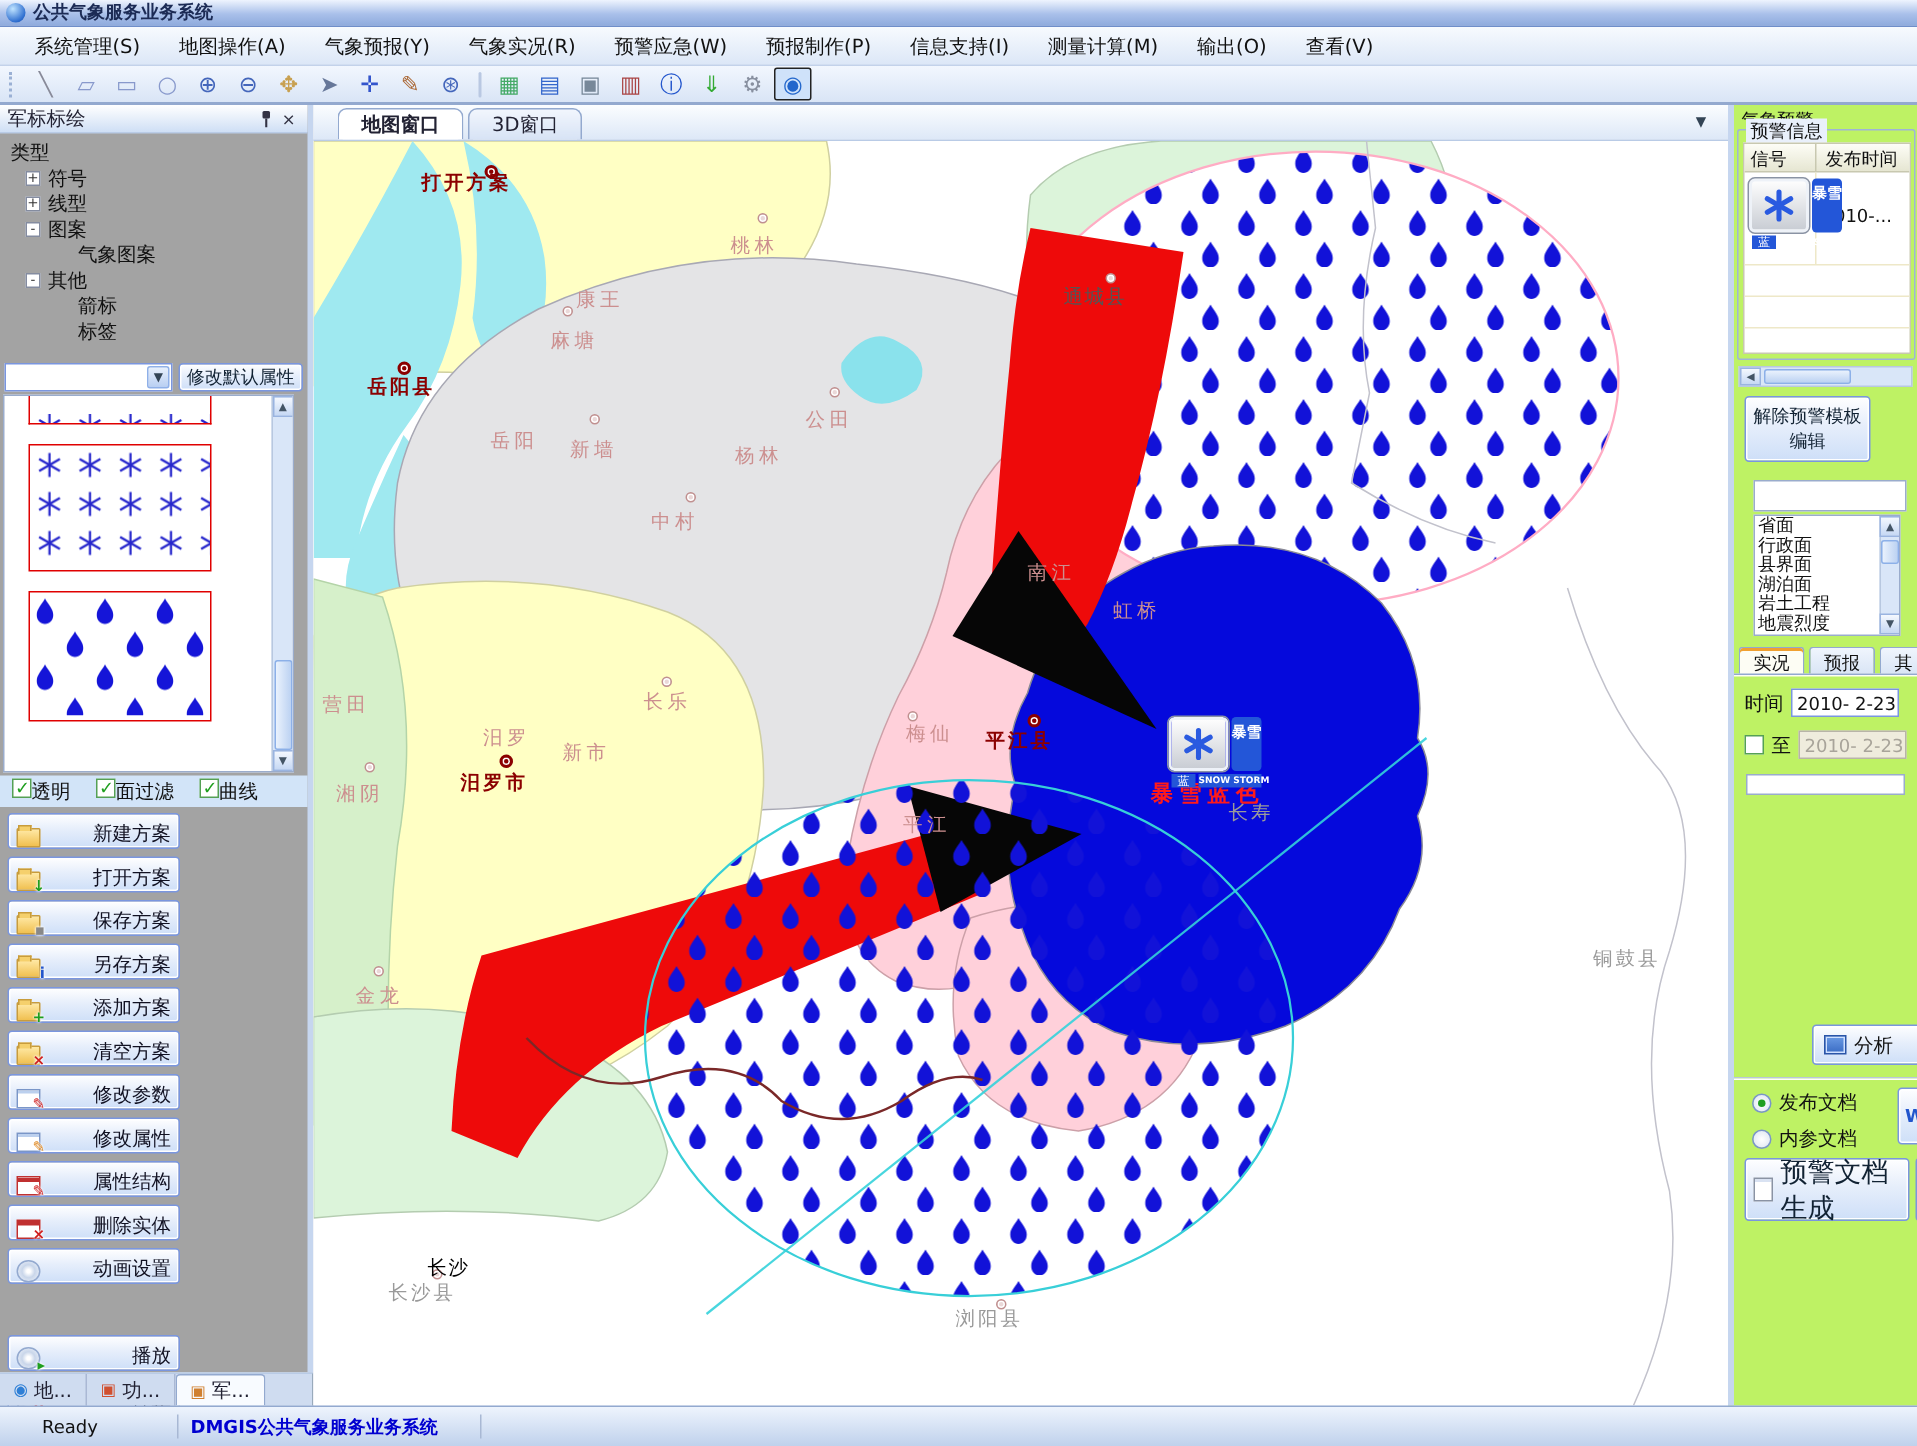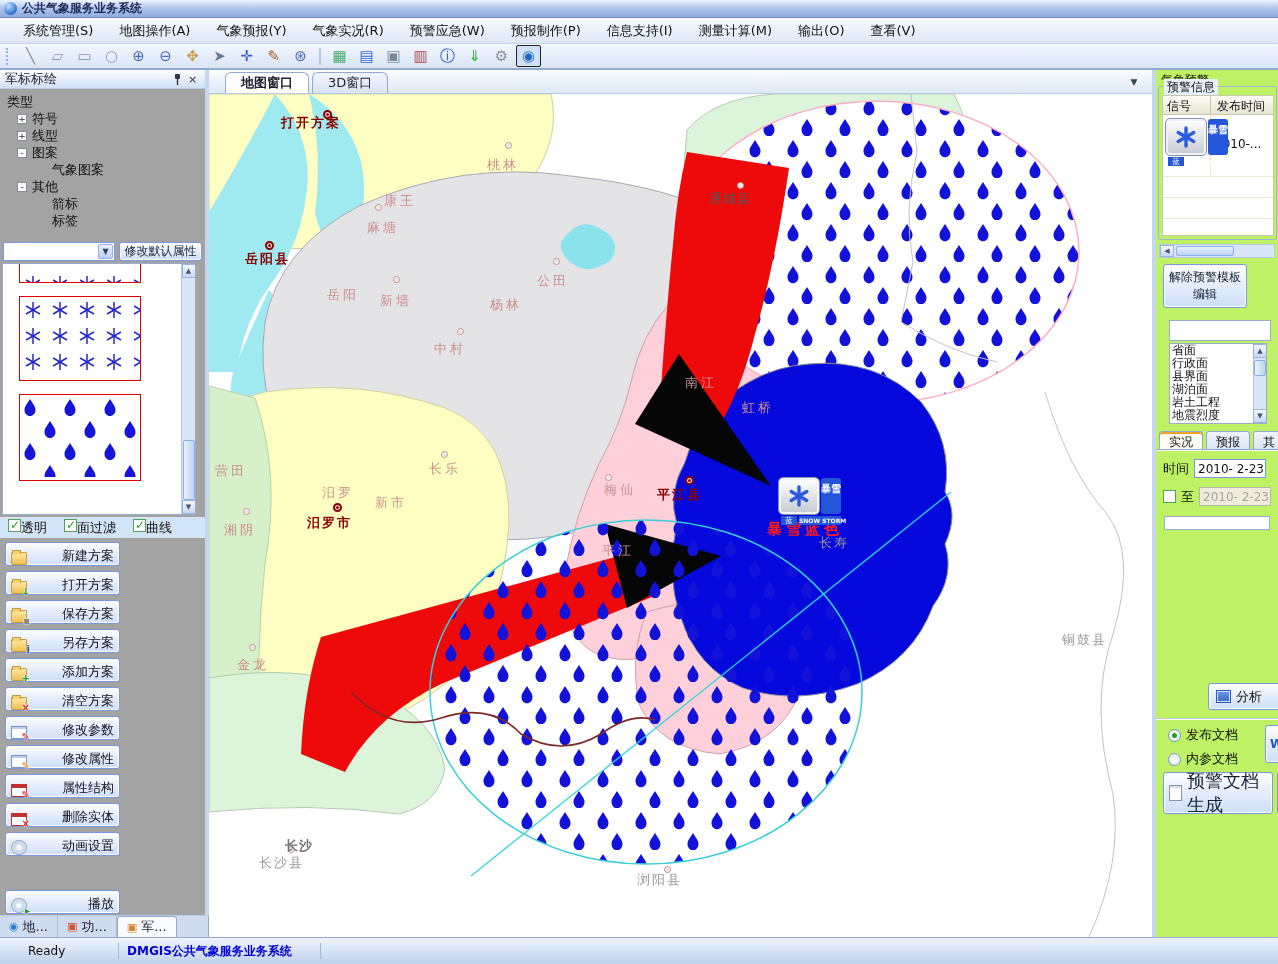--- a/index.html
+++ b/index.html
@@ -61,21 +61,21 @@
 .map-tabs{position:relative;height:24px;background:linear-gradient(#fbfdff,#dde8f7);border-bottom:1px solid #b9cbe6;display:flex;align-items:flex-end;padding-left:16px;gap:3px}
 .mtab{height:21px;padding:0 15px;display:flex;align-items:center;font-size:13px;border:1px solid #93a9cf;border-bottom:none;border-radius:6px 6px 0 0;background:linear-gradient(#f2f6fd,#d7e3f5);color:#223}
 .mtab.active{background:#fff;font-weight:bold}
 .mtab-dd{margin-left:auto;margin-right:10px;align-self:center;font-size:9px;color:#345;width:16px;text-align:center}
 .map-canvas{position:absolute;left:0;top:24px;width:943px;height:843px;overflow:hidden;background:#fff}
 .mapsvg{position:absolute;left:0;top:0}
 .lbl{position:absolute;font-size:13px;white-space:nowrap;line-height:1}
 .lbl.city{color:#8b0000;font-weight:bold;letter-spacing:2px}
 .lbl.town{color:#cc8f8f;letter-spacing:3px}
 .lbl.gray{color:#9a9a9a;letter-spacing:2px}
-.lbl.graybold{color:#737373;font-weight:bold;letter-spacing:1px}
+.lbl.graybold{color:#000000;font-weight:normal;letter-spacing:1px}
 .lbl.dark{color:#555;letter-spacing:1px}
 .lbl.warn{color:#ff1a1a;font-weight:bold;font-size:15px;letter-spacing:4px}
 .mk{position:absolute;border-radius:50%}
 .mk.city{width:9px;height:9px;border:2px solid #8b0000;background:#fff;box-shadow:inset 0 0 0 1px #fff,inset 0 0 0 3px #8b0000}
 .mk.town{width:7px;height:7px;border:1px solid #c09090;background:#ead8d8;box-shadow:inset 0 0 0 1px #fff}
 
 .wsign{position:relative;width:62px;height:47px}
 .ws-main{position:absolute;left:0;top:0;width:40px;height:36px;background:linear-gradient(#fdfdfd,#c9cdd4);border:2px solid #eef2f8;outline:1px solid #8a93a4;border-radius:4px;display:flex;align-items:center;justify-content:center}
 .ws-right{position:absolute;left:42px;top:0;width:20px;height:36px;background:#2356d8;border-radius:3px;color:#fff;font-size:10px;line-height:12px;font-weight:bold;text-align:right;padding-top:5px;word-break:break-all}
 .ws-blue{position:absolute;left:2px;top:38px;width:16px;height:9px;background:#2356d8;color:#fff;font-size:8px;line-height:9px;text-align:center}

